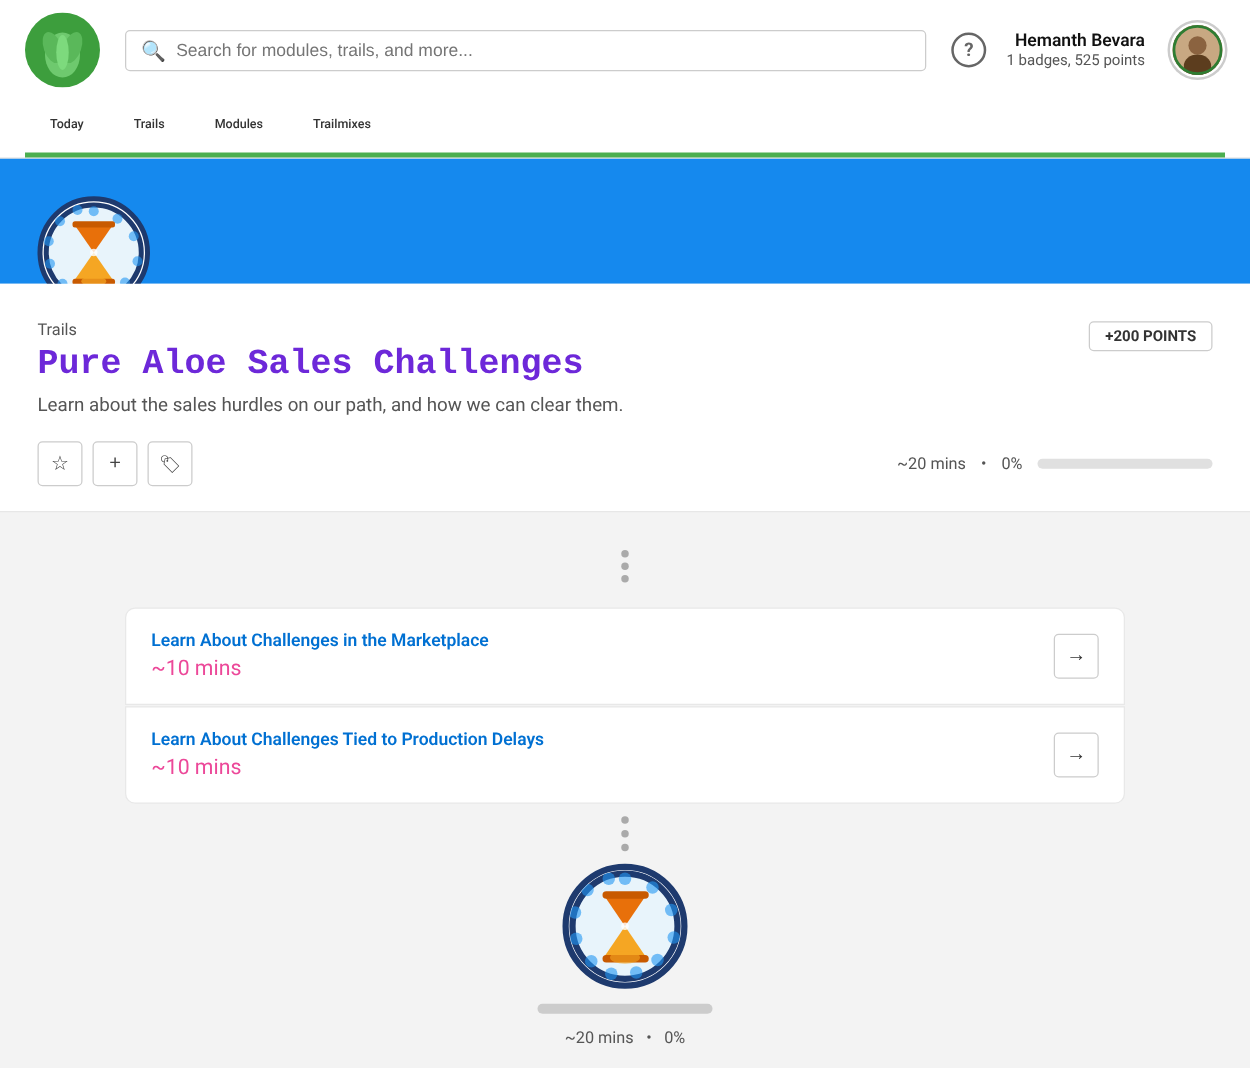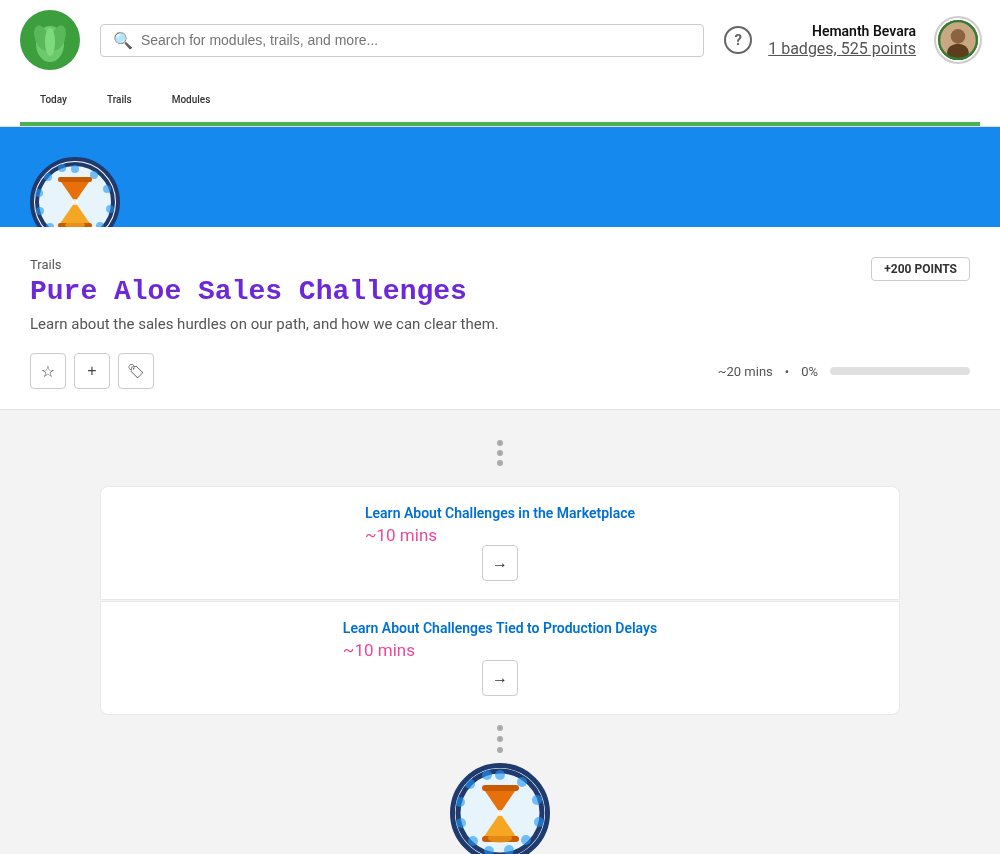--- a/index.html
+++ b/index.html
@@ -66,23 +66,22 @@
     }
     .user-details {
       text-align: right;
     }
     .user-name {
       font-weight: 600;
       font-size: 14px;
       color: #111;
     }
     .user-stats {
-      font-size: 16px;
-      color: #555;
-      text-decoration: underline;
+      font-size: 12px;
+      color: #555;
     }
     .avatar {
       width: 44px;
       height: 44px;
       border-radius: 50%;
       background: #8B6340;
       overflow: hidden;
       border: 2px solid #fff;
       box-shadow: 0 0 0 2px #ccc;
       display: flex;
@@ -238,21 +237,20 @@
     .unit-card {
       background: #fff;
       border-radius: 8px;
       padding: 18px 20px;
       display: flex;
       align-items: center;
       justify-content: space-between;
       margin-bottom: 2px;
       cursor: pointer;
       border: 1px solid #e8e8e8;
-      flex-direction: column;
     }
     .unit-card:first-child {
       border-radius: 8px 8px 0 0;
     }
     .unit-card:last-child {
       border-radius: 0 0 8px 8px;
     }
     .unit-card:only-child {
       border-radius: 8px;
     }
@@ -355,20 +353,21 @@
           </svg>
         </div>
       </div>
     </div>
   </div>
 
   <nav class="nav-bar">
     <div class="nav-item">Today</div>
     <div class="nav-item">Trails</div>
     <div class="nav-item">Modules</div>
+    <div class="nav-item">Trailmixes</div>
   </nav>
   <div class="header-green-line"></div>
 </div>
 
 <div class="hero">
   <div class="hero-badge">
     <svg width="82" height="82" viewBox="0 0 82 82">
 
       <circle cx="41" cy="41" r="38" fill="#e8f4fb" stroke="#1e3a6e" stroke-width="4"></circle>
 

